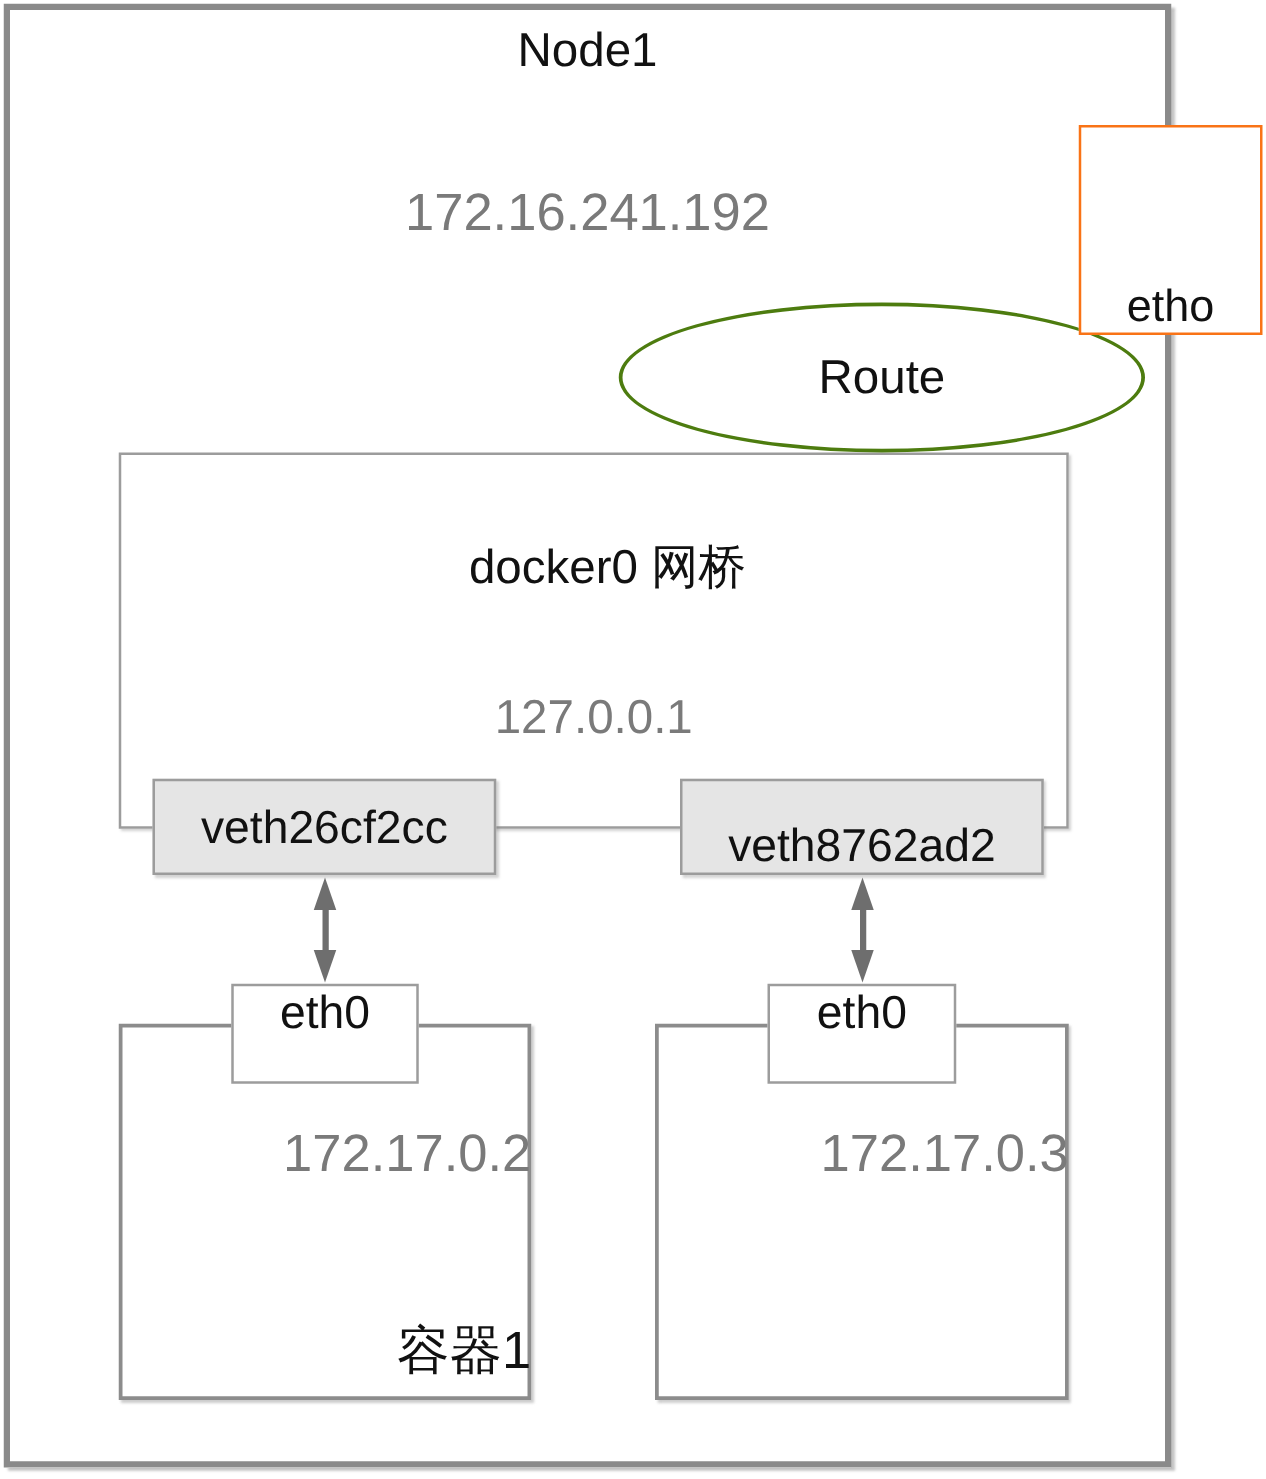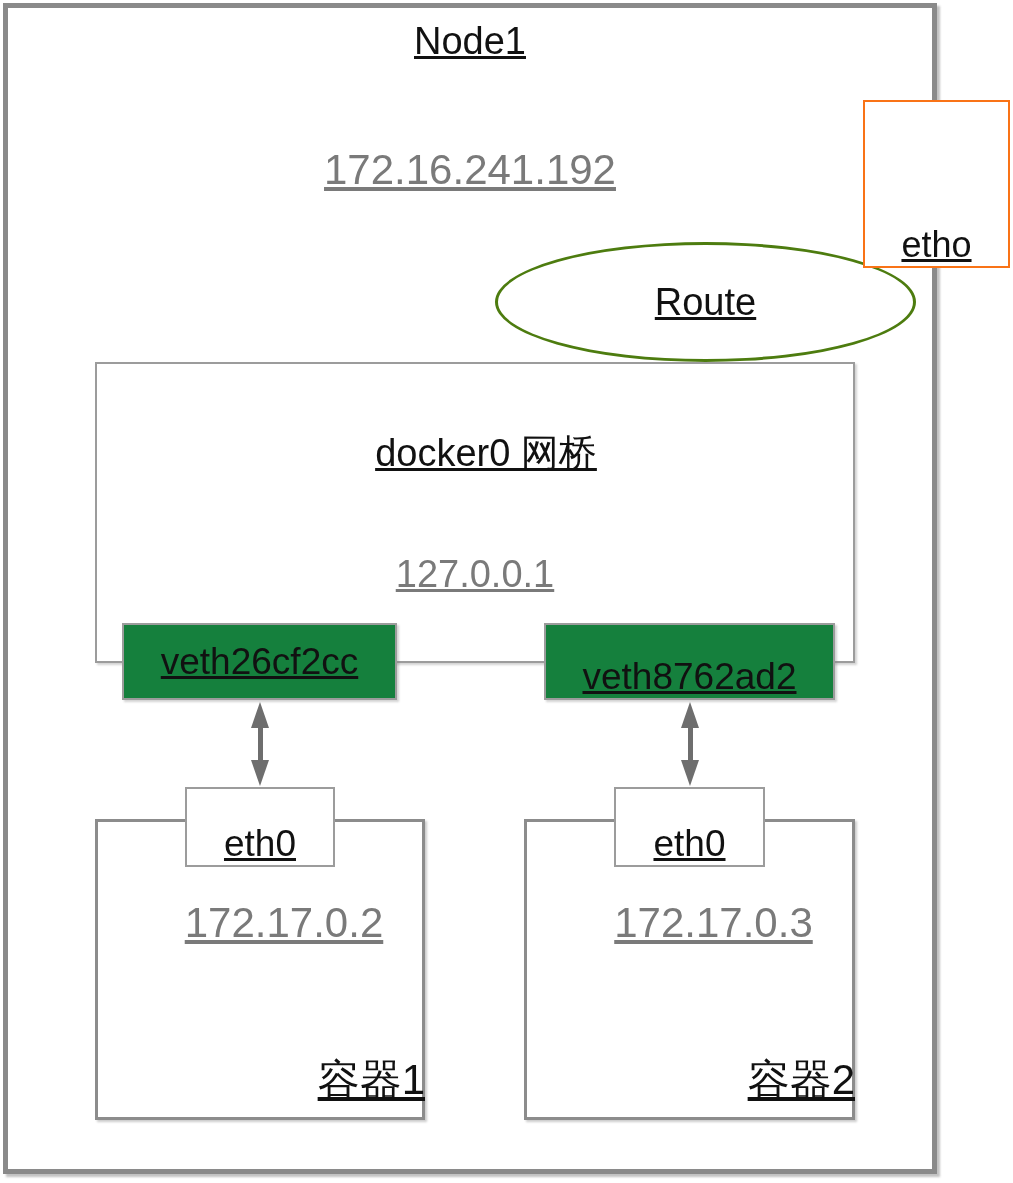--- a/index.html
+++ b/index.html
@@ -8,21 +8,21 @@
     background: #ffffff;
     font-family: "Liberation Sans", "DejaVu Sans", sans-serif;
   }
   .canvas {
     position: relative;
     width: 1013px;
     height: 1183px;
     background: #ffffff;
     overflow: hidden;
   }
-  .abs { position: absolute; box-sizing: border-box; text-decoration: underline; }
+  .abs { position: absolute; box-sizing: border-box; }
 
   
   .node1-box {
     left: 3px; top: 3px;
     width: 934px; height: 1171px;
     border: 5px solid #8a8a8a;
     box-shadow: 3px 3px 2px rgba(120,120,120,0.45);
     background: transparent;
     z-index: 0;
   }
@@ -82,21 +82,21 @@
     background: #ffffff;
     display: flex; align-items: flex-end; justify-content: center;
     font-size: 36px; color: #111111;
     z-index: 5;
   }
 
   
   .veth-box {
     top: 623px; height: 77px;
     border: 2px solid #9c9c9c;
-    background: #15803d;
+    background: #e5e5e5;
     box-shadow: 2px 2px 2px rgba(130,130,130,0.35);
     display: flex; align-items: center; justify-content: center;
     font-size: 37px; color: #111111;
     z-index: 2;
   }
   .veth-1 { left: 122px; width: 275px; }
   .veth-2 { left: 544px; width: 291px; align-items: flex-end; }
 
   
   .arrow {
@@ -129,30 +129,30 @@
     z-index: 1;
   }
   .container-1 { left: 95px; width: 330px; }
   .container-2 { left: 524px; width: 331px; }
 
   
   .eth0-box {
     top: 787px; height: 80px;
     border: 2px solid #9c9c9c;
     background: #ffffff;
-    display: flex; align-items: flex-end; justify-content: center;
+    display: flex; align-items: flex-start; justify-content: center;
     font-size: 37px; color: #111111;
     z-index: 2;
   }
   .eth0-1 { left: 185px; width: 150px; }
   .eth0-2 { left: 614px; width: 151px; }
 
   .container-ip {
     top: 899px;
-    text-align: center;
+    text-align: right;
     font-size: 42px; color: #7a7a7a;
     z-index: 2;
     padding-left: 48px;
   }
   .container-ip-1 { left: 95px; width: 330px; }
   .container-ip-2 { left: 524px; width: 331px; }
 
   .container-label {
     top: 1052px;
     text-align: right;
@@ -209,15 +209,14 @@
     <span>eth0</span>
   </div>
   <div class="abs eth0-box eth0-2">
     <span>eth0</span>
   </div>
 
   <div class="abs container-ip container-ip-1">172.17.0.2</div>
   <div class="abs container-ip container-ip-2">172.17.0.3</div>
 
   <div class="abs container-label container-label-1">容器1</div>
-  <div class="abs container-label container-label-2">容器2</div>
 
 </div>
 
 </body></html>

